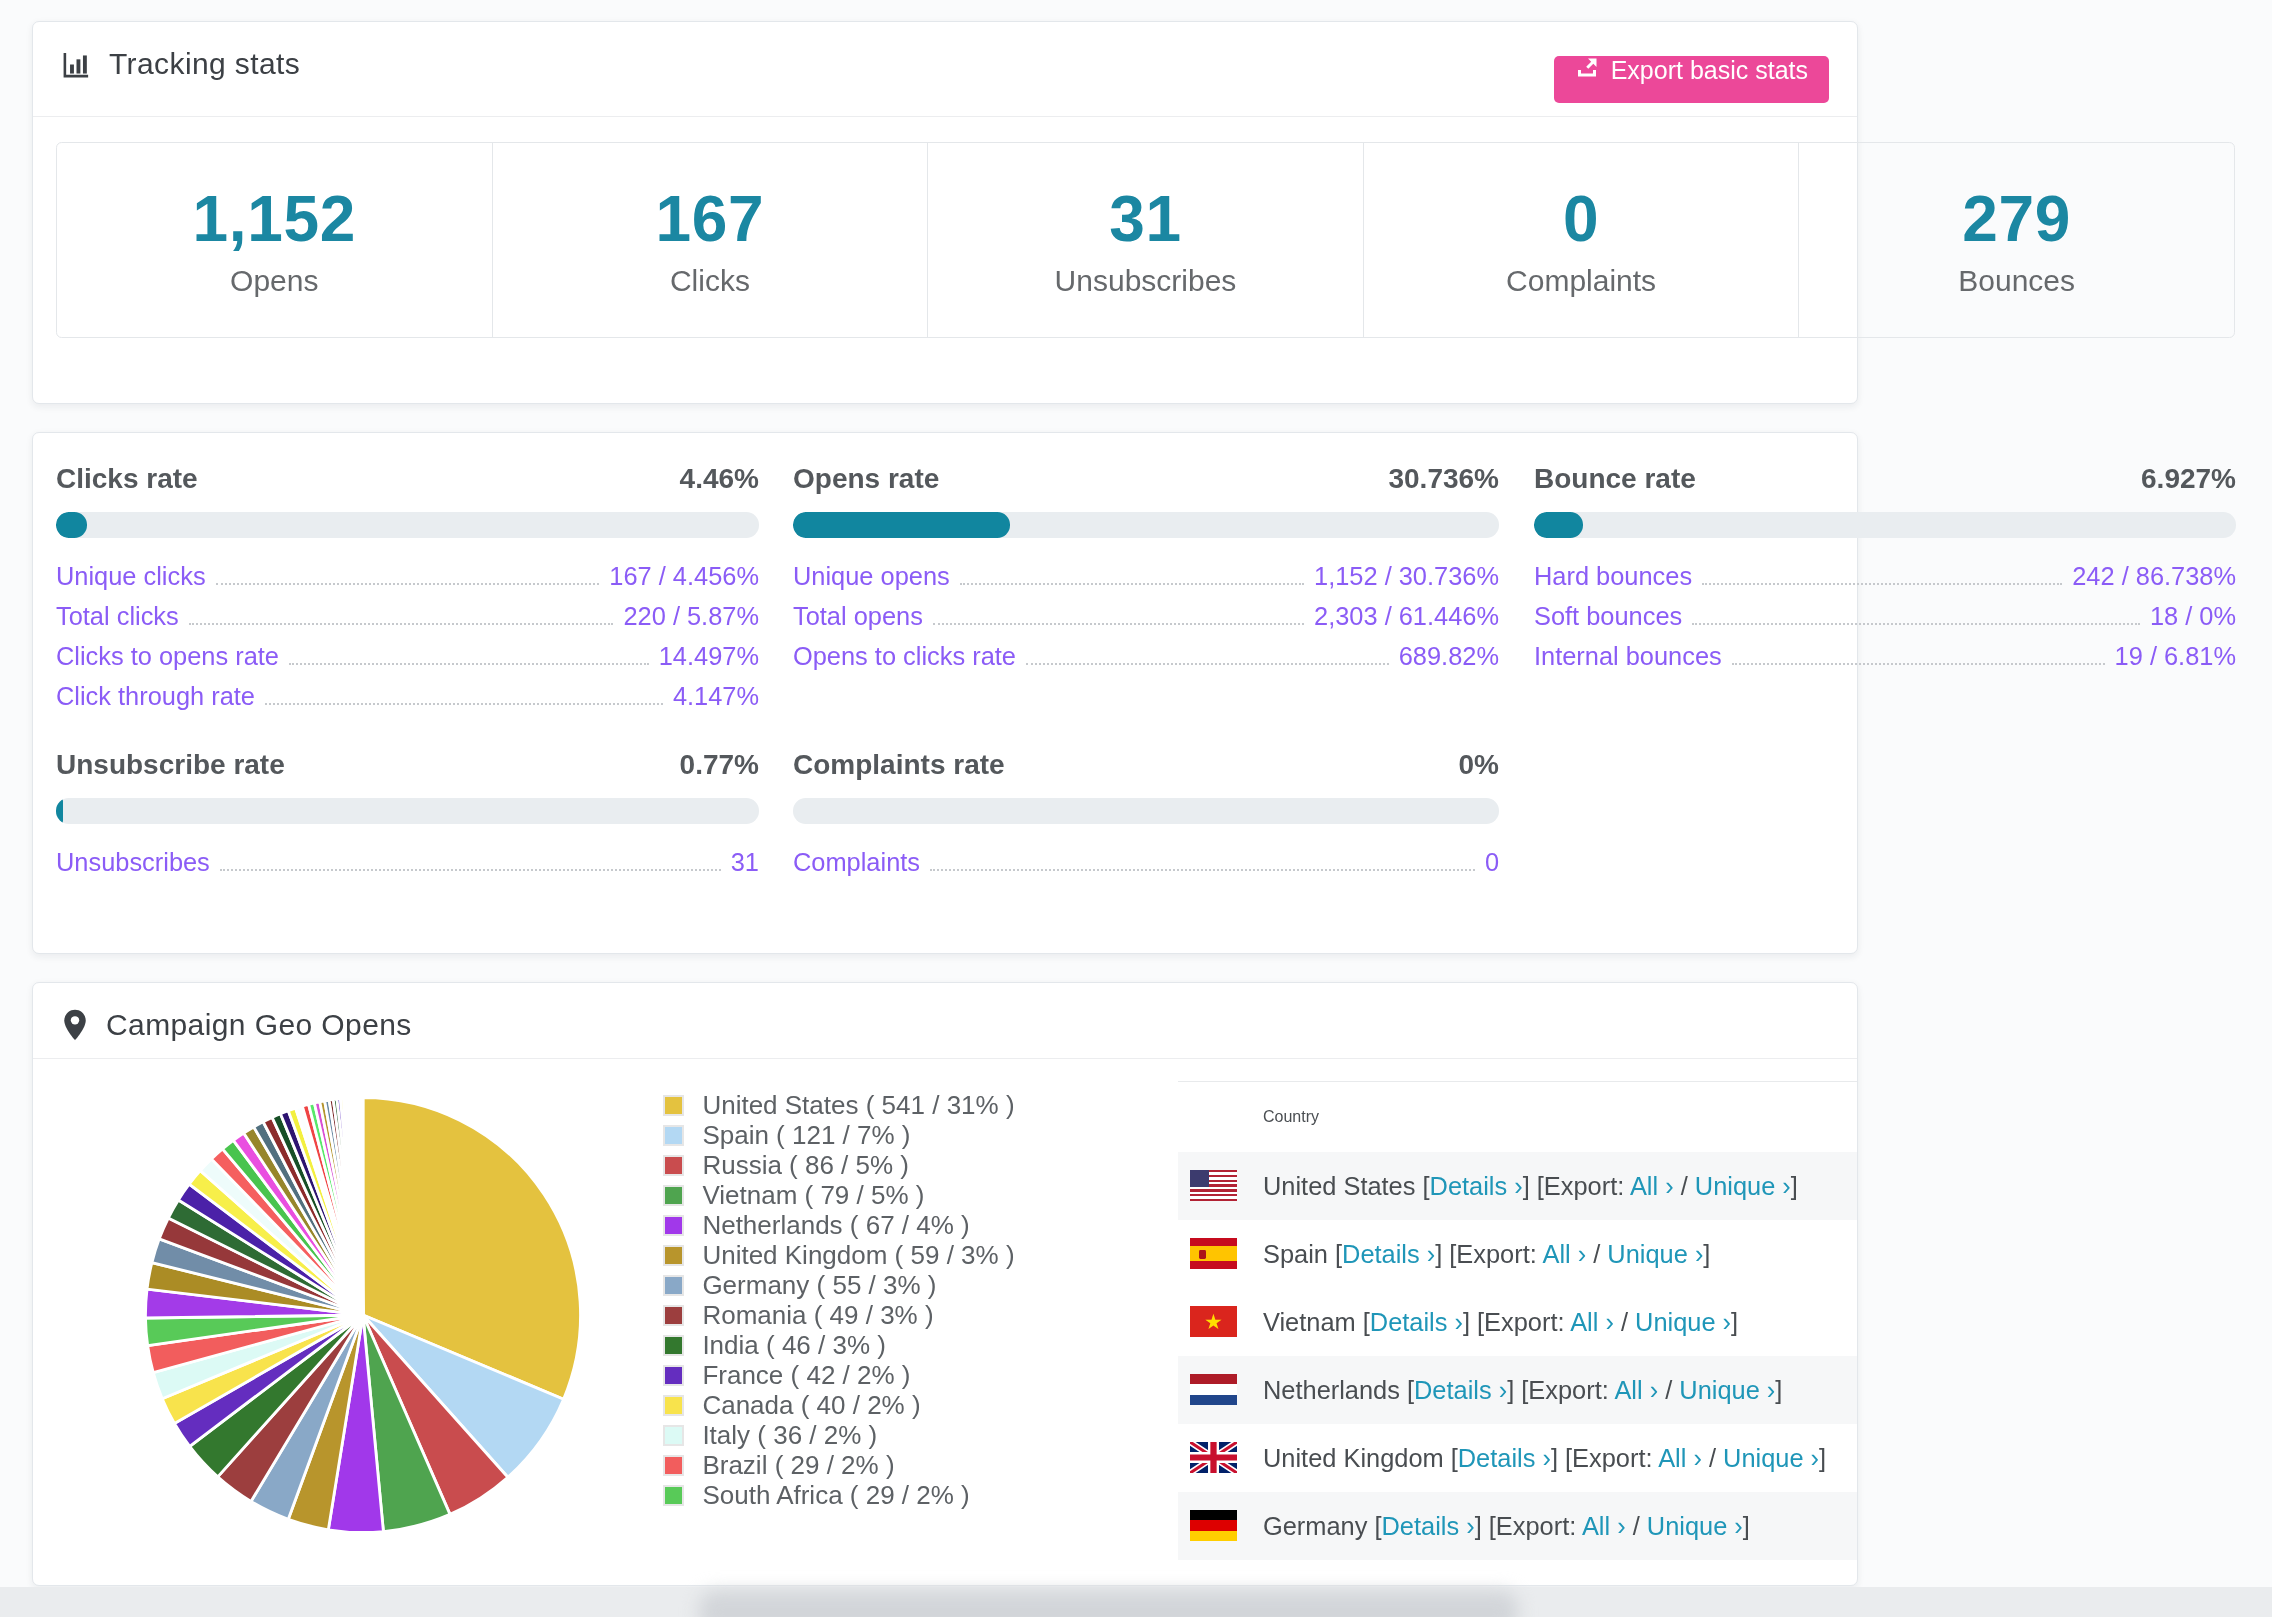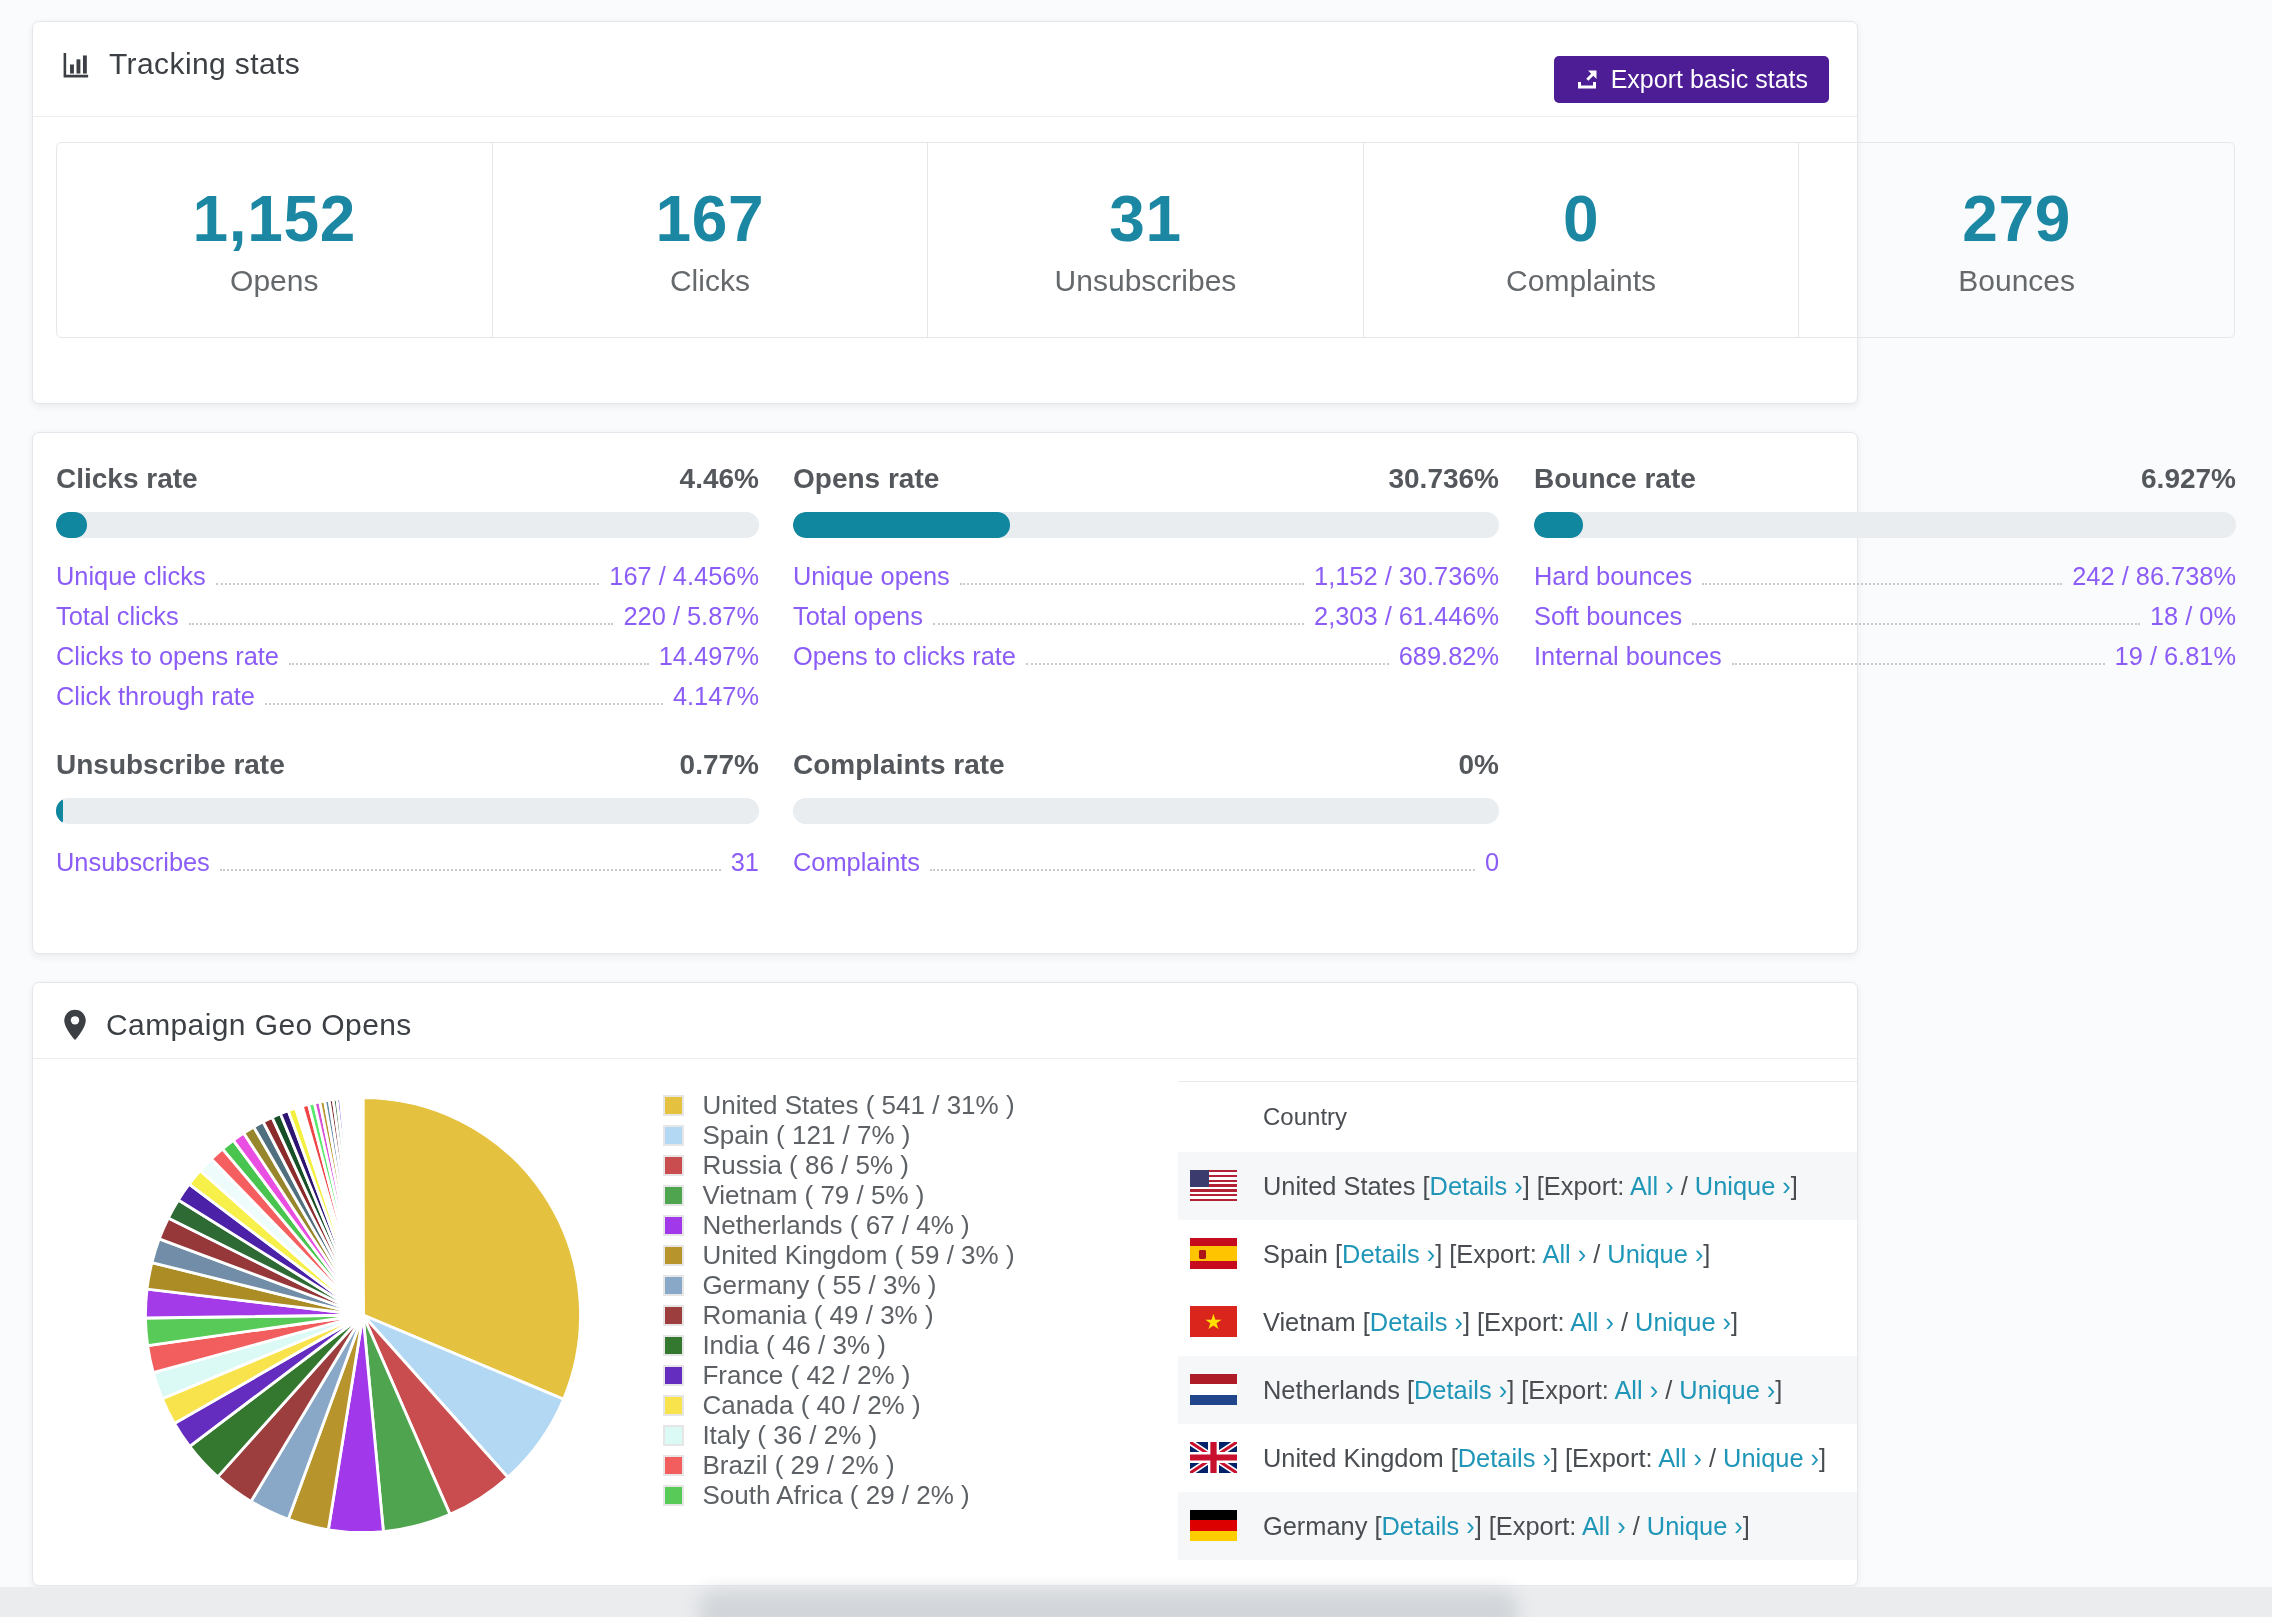--- a/index.html
+++ b/index.html
@@ -13,21 +13,21 @@
   #card-geo      { top:982px; height:604px; overflow:hidden; }
 
   .card-header { position:absolute; left:28px; top:25.4px; display:flex; align-items:center; gap:17px; }
   .card-title { font-size:30px; color:#3c4045; letter-spacing:0.4px; }
   .hdr-divider { position:absolute; left:0; right:0; height:0.7px; background:#ecedef; }
   #card-tracking .hdr-divider { top:94px; }
   #card-geo .hdr-divider { top:75px; }
 
   
   .btn-export { position:absolute; right:28px; top:34px; height:47px; padding:0 21px; border:none; border-radius:5px;
-    background:#4c1d95; color:#fff; font-size:25px; font-family:inherit; display:flex; align-items:center; gap:11.3px; cursor:pointer; }
+    background:#ec4899; color:#fff; font-size:25px; font-family:inherit; display:flex; gap:11.3px; cursor:pointer; }
 
   
   .stats-box { position:absolute; left:23px; top:120px; width:2179px; height:196px; border:0.7px solid #e4e7ea;
     border-radius:5.6px; display:flex; }
   .stat-cell { flex:1; display:flex; flex-direction:column; align-items:center; justify-content:center; border-right:0.7px solid #e4e7ea; }
   .stat-cell:last-child { border-right:none; }
   .stat-value { font-size:64px; font-weight:700; color:#1b87a2; letter-spacing:0.7px; }
   .stat-label { font-size:30px; color:#66696c; margin-top:8.5px; }
 
   
@@ -43,21 +43,21 @@
   
   #pie-wrap { position:absolute; left:104px; top:106px; width:452px; height:452px; }
   #legend { position:absolute; left:630px; top:107px; }
   .lg-item { display:flex; align-items:center; height:30px; }
   .lg-swatch { width:21px; height:21px; border:2.8px solid #e6e6e6; }
   .lg-text { margin-left:18.4px; font-size:26px; color:#5d6165; white-space:nowrap; }
 
   #geo-table { position:absolute; left:1145px; top:98px; width:1064px; height:500px; overflow:hidden;
     border-top:0.7px solid #e8eaec; }
   .t-header { height:70px; position:relative; }
-  .t-h-country,.t-h-total { position:absolute; top:0; line-height:70px; font-size:24px; color:#4a4e52; }
+  .t-h-country,.t-h-total { position:absolute; top:0; line-height:70px; font-size:16px; color:#4a4e52; }
   .t-h-country { left:85px; }
   .t-h-total { left:914px; }
   .t-row { height:68px; position:relative; font-size:25.4px; color:#494d51; }
   .t-row.odd { background:#f6f7f8; }
   .flag { position:absolute; left:12px; top:18.4px; width:47px; height:31px; overflow:hidden; }
   .t-country { position:absolute; left:85px; top:0; line-height:68px; white-space:nowrap; }
   .t-total { position:absolute; left:914px; top:0; line-height:68px; }
   .t-link { color:#1f96b8; text-decoration:none; cursor:pointer; }
 
   

